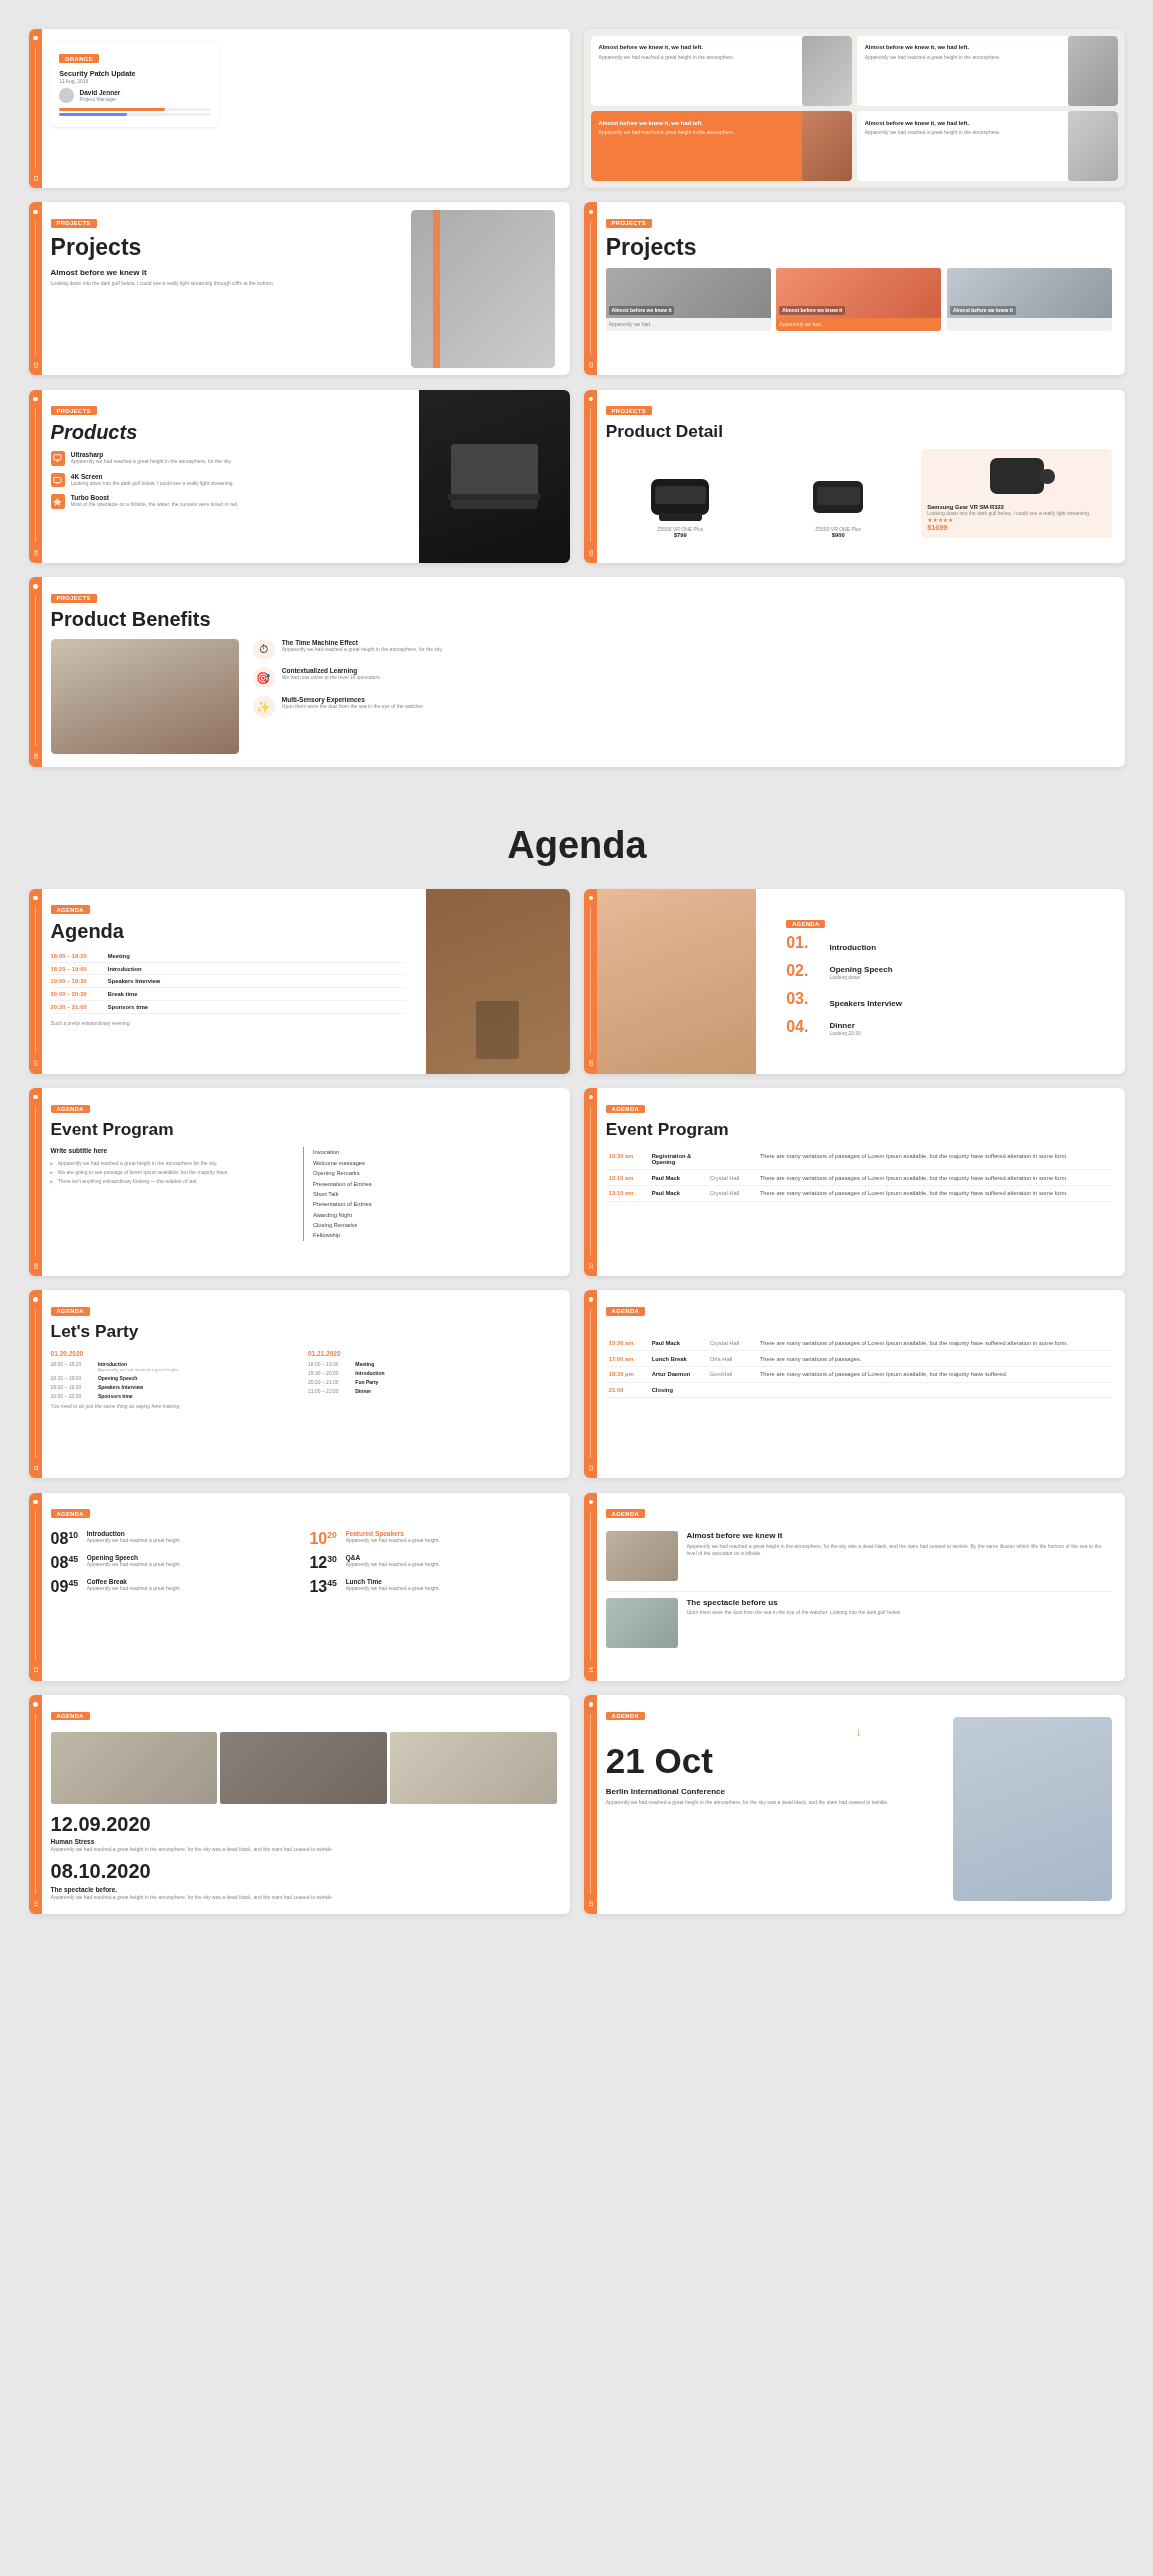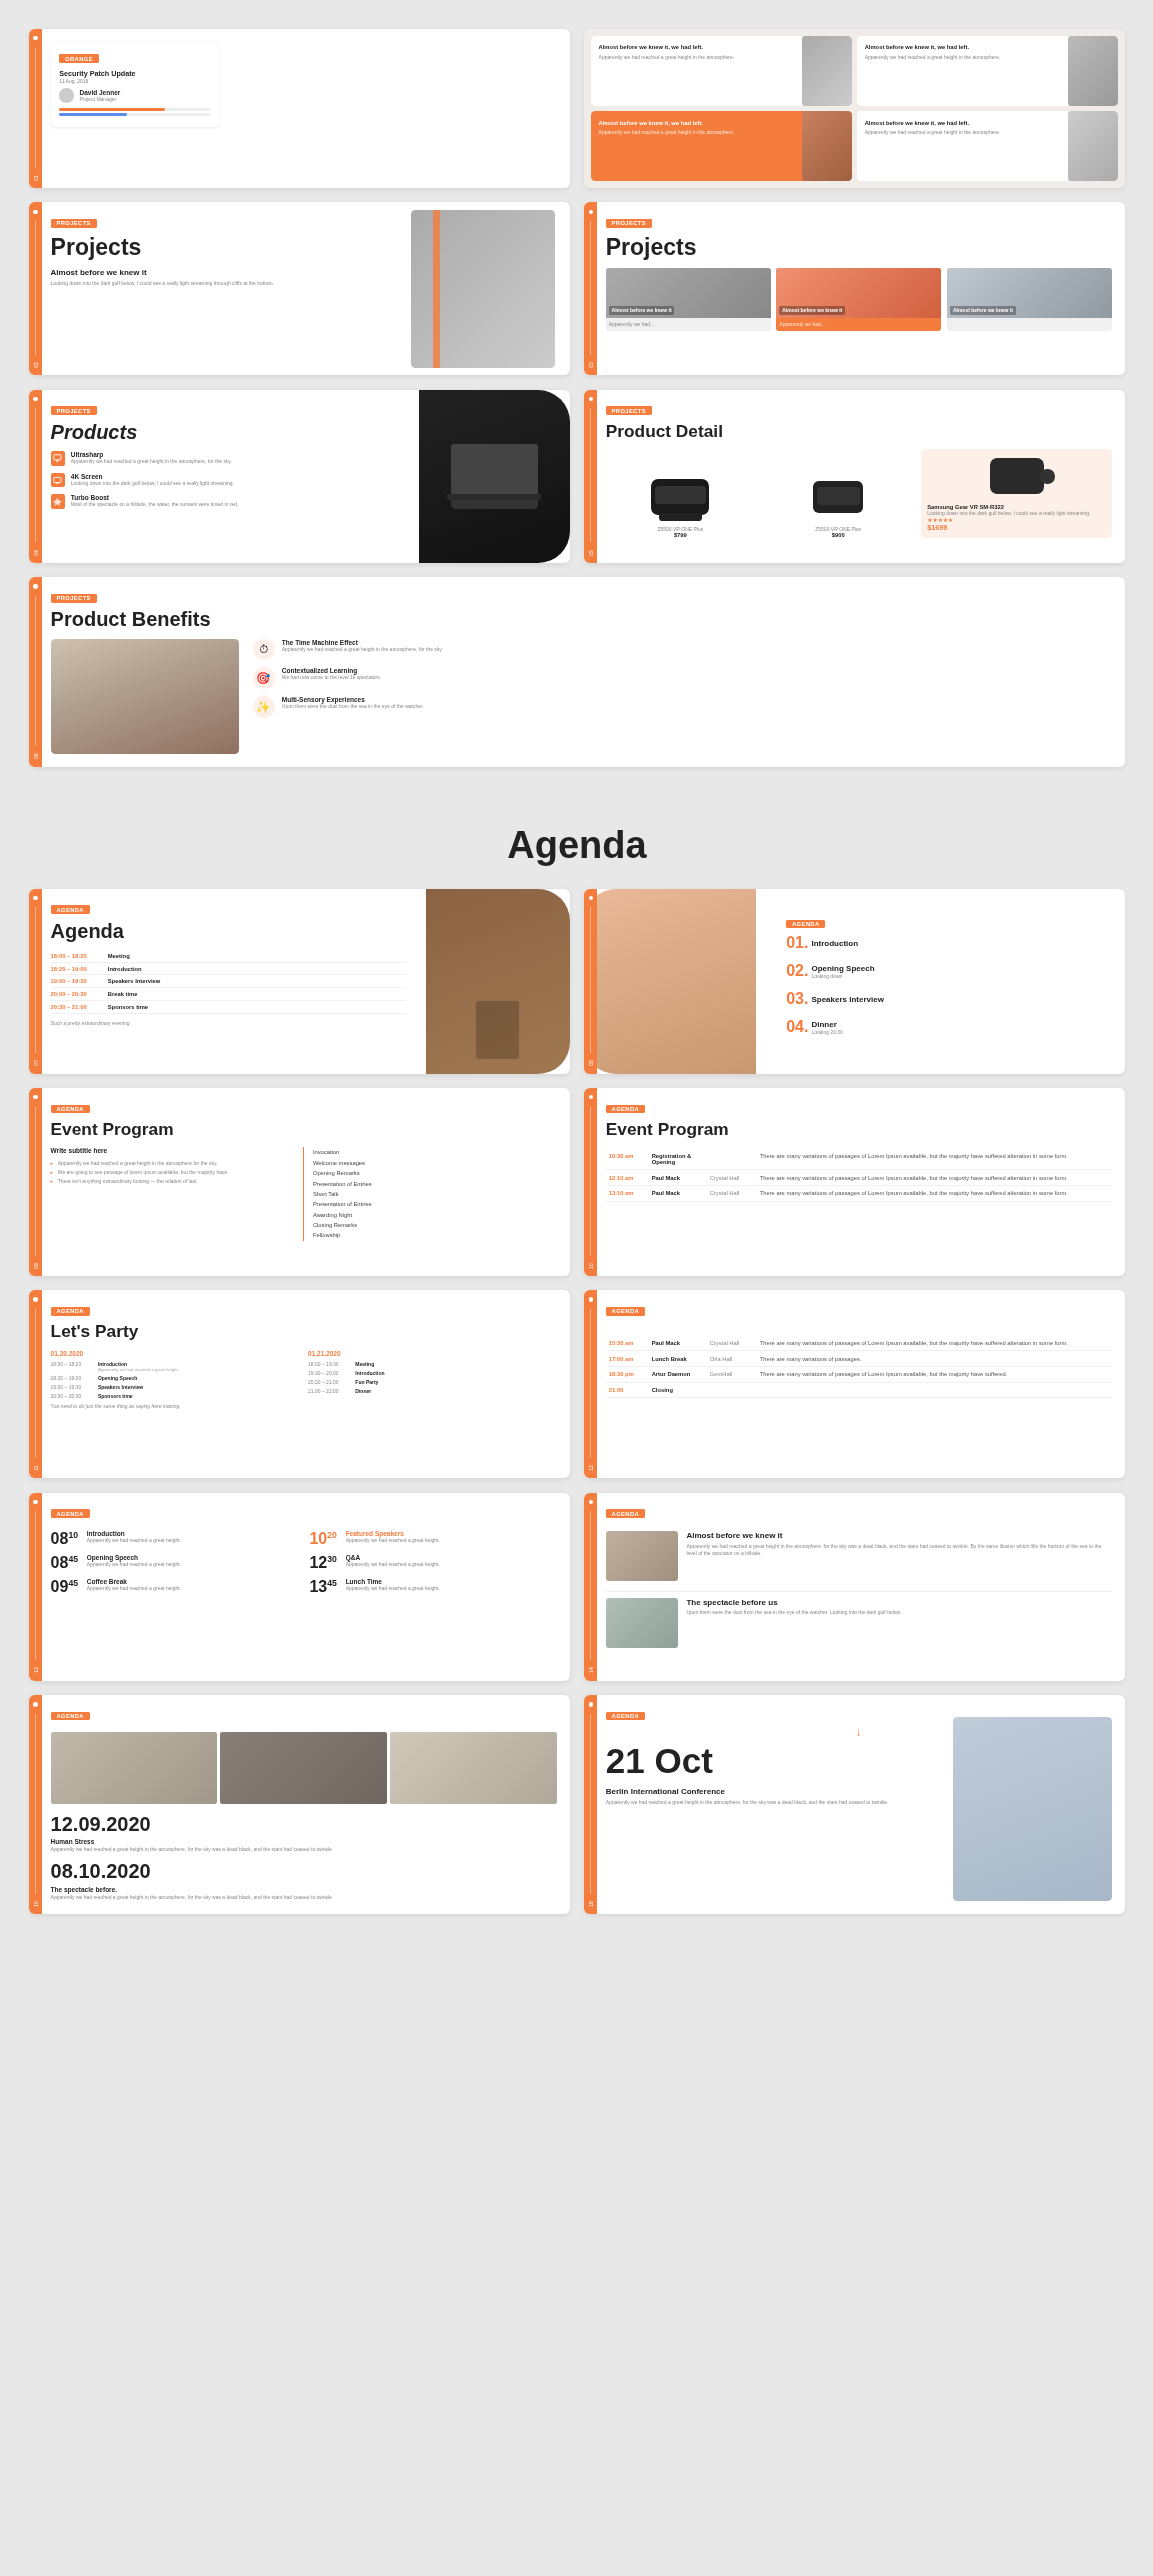--- a/index.html
+++ b/index.html
@@ -29,21 +29,21 @@
       display: flex;
       flex-direction: column;
       align-items: center;
       padding-top: 7.2px;
       gap: 4.3px;
     }
     .sidebar-accent .dot { width: 4.3px; height: 4.3px; border-radius: 50%; background: #fff; }
     .sidebar-accent .line { width: 1.4px; flex: 1; background: rgba(255,255,255,0.4); margin: 2.9px 0; }
     .sidebar-accent .page-num { color: #fff; font-size: 5px; transform: rotate(-90deg); margin-top: auto; margin-bottom: 7.2px; white-space: nowrap; }
 
-    .slide-inner { padding: 13px 13px 13px 21.6px; height: 100%; border-radius: 32px; }
+    .slide-inner { padding: 13px 13px 13px 21.6px; height: 100%; }
 
     
     .tag-orange { background: #f47c3c; color: #fff; font-size: 5.8px; padding: 1.4px 5.8px; border-radius: 1.4px; display: inline-block; margin-bottom: 5.8px; font-weight: 600; letter-spacing: 0.4px; }
 
     
     .section-heading { font-size: 19px; font-weight: 700; color: #222; margin-bottom: 7.2px; }
 
     
     .agenda-title-section { text-align: center; padding: 43px 0 21.6px; }
     .agenda-title-section h2 { font-size: 38px; font-weight: 900; color: #222; }
@@ -84,21 +84,21 @@
     .benefit-desc { font-size: 5px; color: #888; }
 
     
     .agenda-schedule { margin-top: 5.8px; }
     .schedule-row { display: flex; gap: 7.2px; align-items: center; padding: 2.9px 0; border-bottom: 0.7px solid #f0f0f0; font-size: 5.8px; }
     .schedule-time { color: #f47c3c; font-weight: 600; width: 50px; flex-shrink: 0; }
     .schedule-event { color: #222; font-weight: 600; }
 
     
     .agenda-numbered { padding: 14.4px; }
-    .agenda-num-item { display: flex; gap: 3px; align-items: center; margin-bottom: 10px; }
+    .agenda-num-item { display: flex; gap: 21px; align-items: flex-end; margin-bottom: 10px; }
     .agenda-num { font-size: 16px; font-weight: 700; color: #f47c3c; min-width: 21.6px; }
     .agenda-num-title { font-weight: 700; color: #222; font-size: 8px; }
     .agenda-num-sub { color: #888; font-size: 5px; }
     .ep-item { font-size: 5.8px; color: #444; padding: 2.2px 0; }
     .ep-bullets { margin-top: 4.3px; }
     .ep-bullet { font-size: 5px; color: #888; padding: 1.4px 0; padding-left: 7.2px; position: relative; }
     .ep-bullet::before { content: '▸'; position: absolute; left: 0; color: #f47c3c; }
 
     
     .ep-table { width: 100%; margin-top: 7.2px; border-collapse: collapse; }

